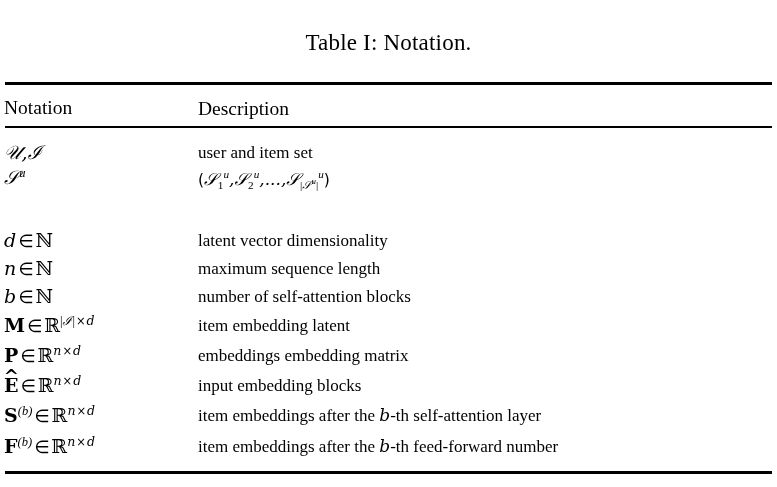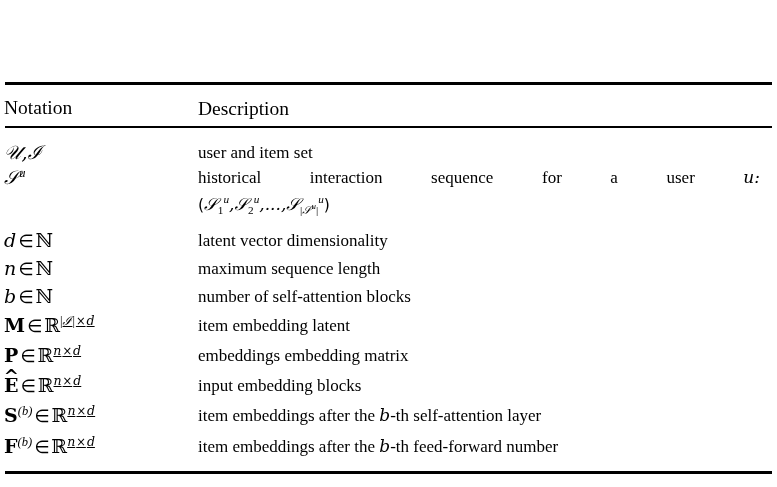--- a/index.html
+++ b/index.html
@@ -116,21 +116,20 @@
     font-size: 0.66em;
     vertical-align: super;
     line-height: 0;
     font-style: italic;
   }
   sup.spn {
     font-size: 0.66em;
     vertical-align: super;
     line-height: 0;
     font-style: normal;
-    text-decoration: underline;
   }
   sub.sb {
     font-size: 0.66em;
     vertical-align: sub;
     line-height: 0;
     font-style: normal;
   }
   .hat {
     position: relative;
     display: inline-block;
@@ -155,20 +154,21 @@
   }
   .justify-line > span { display: inline-block; }
 
   .nowrap { white-space: nowrap; }
 </style>
 </head>
 <body>
 
 <div class="page">
 
+  <div class="table-caption">Table I: Notation.</div>
 
   <div class="rule rule-top"></div>
   <div class="rule rule-header"></div>
   <div class="rule rule-bottom"></div>
 
   <div class="tbl">
 
     <div class="row hdr" style="top:96px;">
       <div class="col-notation">Notation</div>
       <div class="col-desc">Description</div>
@@ -179,29 +179,20 @@
         <span class="cal">𝒰</span><span class="m">,</span><span class="cal">ℐ</span>
       </div>
       <div class="col-desc">user and item set</div>
     </div>
 
     <div class="row" style="top:165px;">
       <div class="col-notation">
         <span class="cal">𝒮</span><sup class="sp">u</sup>
       </div>
       <div class="col-desc">
-        <div class="justify-line">
-          <span>historical</span>
-          <span>interaction</span>
-          <span>sequence</span>
-          <span>for</span>
-          <span>a</span>
-          <span>user</span>
-          <span class="mi">u:</span>
-        </div>
         <div class="nowrap" style="margin-top:2px;">
           <span class="op" style="padding:0;">(</span><span class="cal">𝒮</span><sub class="sb">1</sub><sup class="sp">u</sup><span class="m">,</span><span class="cal">𝒮</span><sub class="sb">2</sub><sup class="sp">u</sup><span class="m">,</span><span class="m">...</span><span class="m">,</span><span class="cal">𝒮</span><sub class="sb"><span>|</span><span class="cal">𝒮</span><sup class="sp" style="font-size:0.8em;">u</sup><span>|</span></sub><sup class="sp">u</sup><span class="op" style="padding:0;">)</span>
         </div>
       </div>
     </div>
 
     <div class="row" style="top:228px;">
       <div class="col-notation">
         <span class="mi">d</span><span class="op">∈</span><span class="bb">ℕ</span>
       </div>

